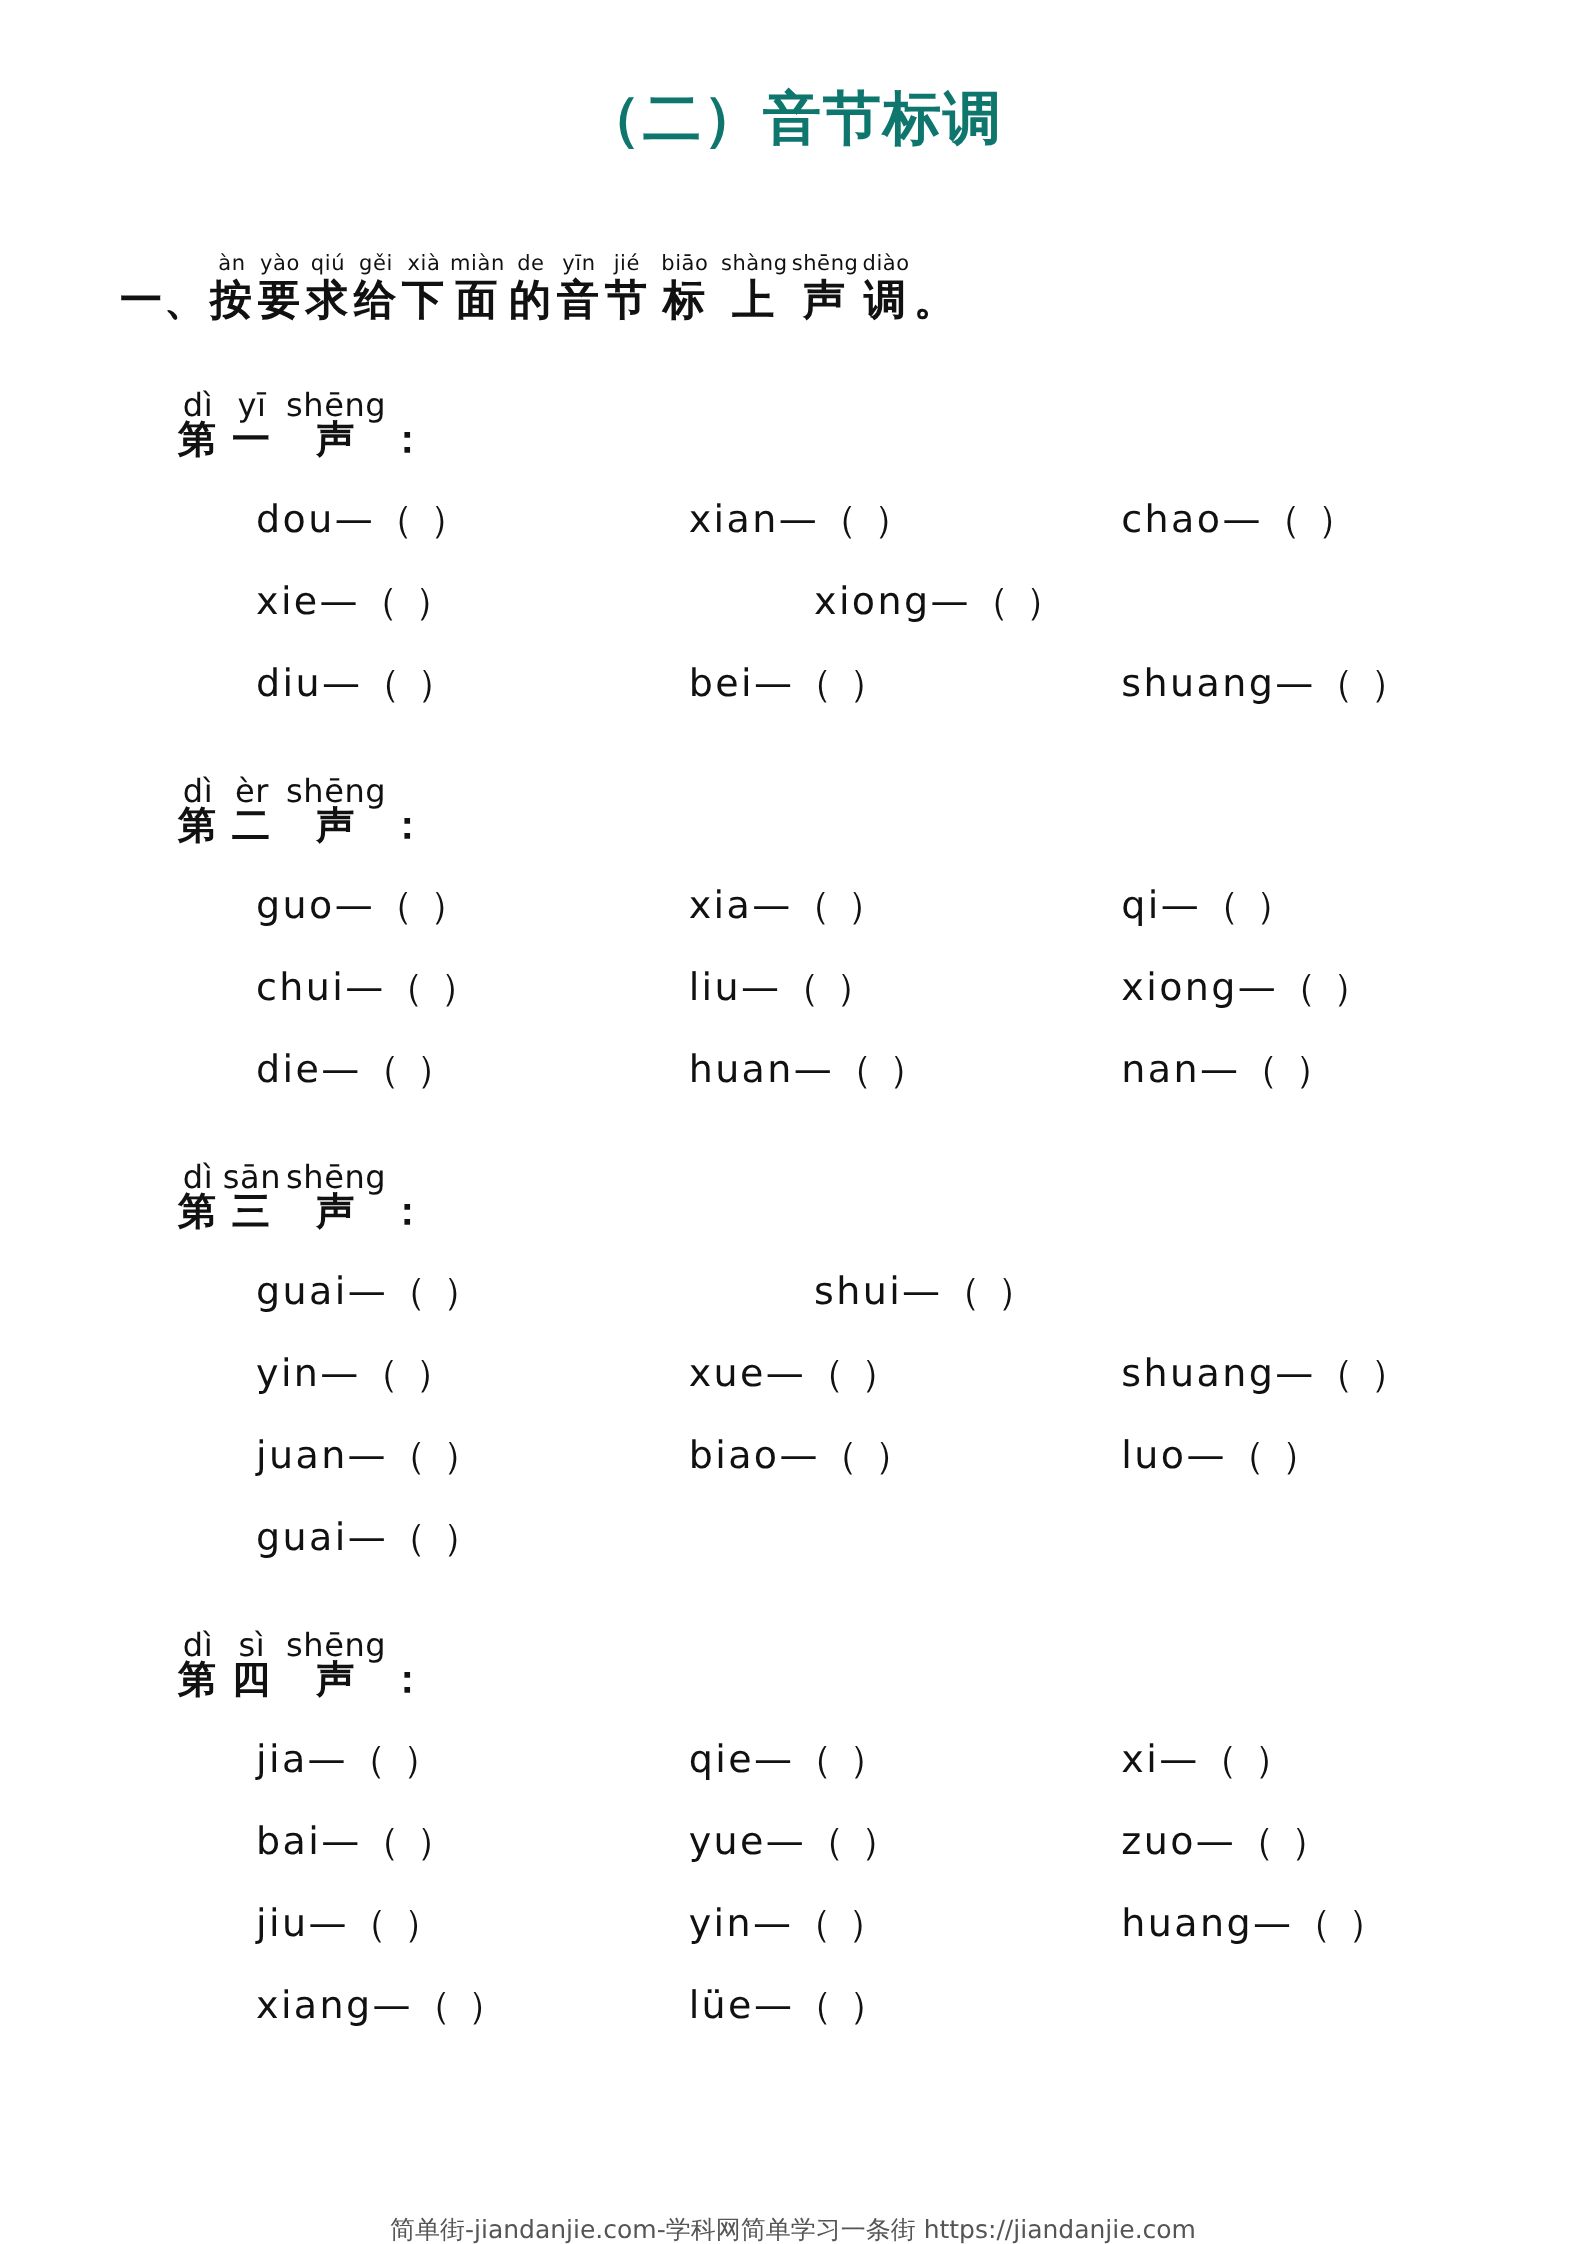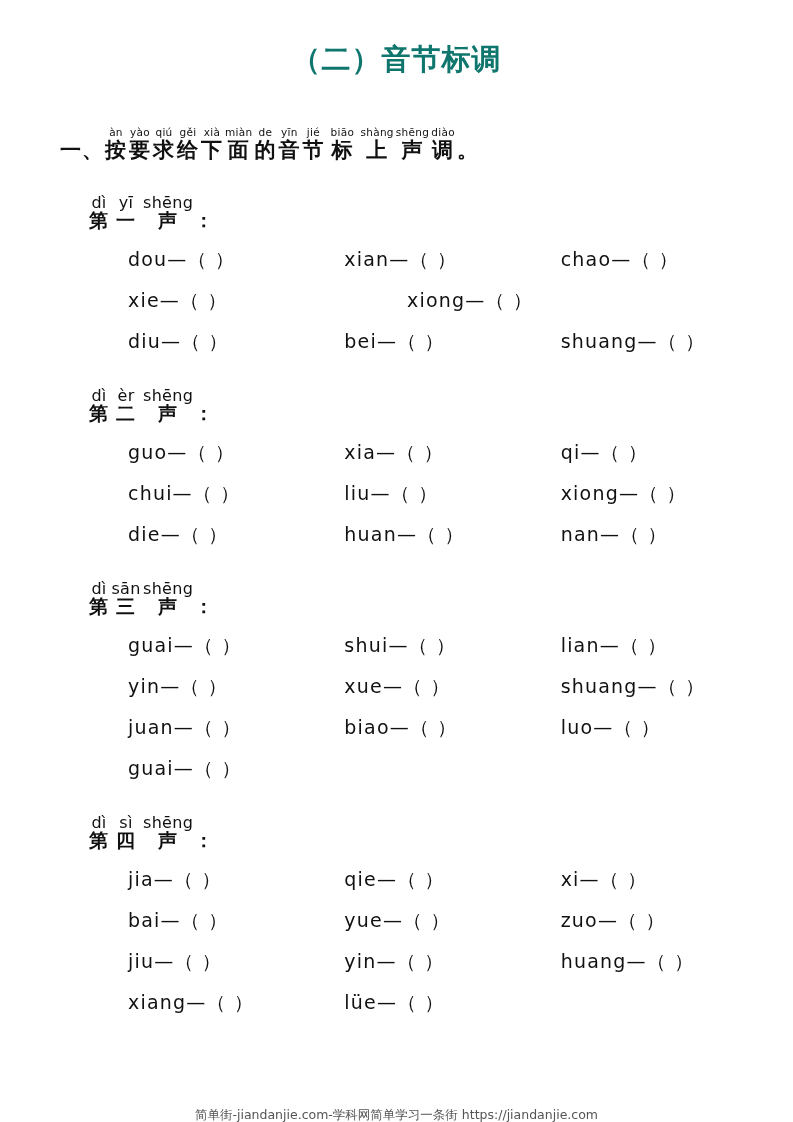--- a/index.html
+++ b/index.html
@@ -274,21 +274,20 @@
     <span class="ruby wide">
       <span class="py">shēng</span>
       <span class="hz">声</span>
     </span>
     <span class="colon">：</span>
   </div>
   <div class="rows">
     <div class="row">
       <span class="item col2">guai—（          ）</span>
       <span class="item col1">shui—（          ）</span>
-      <span class="item col3">lian—（          ）</span>
     </div>
     <div class="row">
       <span class="item col1">yin—（          ）</span>
       <span class="item col2">xue—（          ）</span>
       <span class="item col3">shuang—（          ）</span>
     </div>
     <div class="row">
       <span class="item col1">juan—（          ）</span>
       <span class="item col2">biao—（          ）</span>
       <span class="item col3">luo—（          ）</span>

